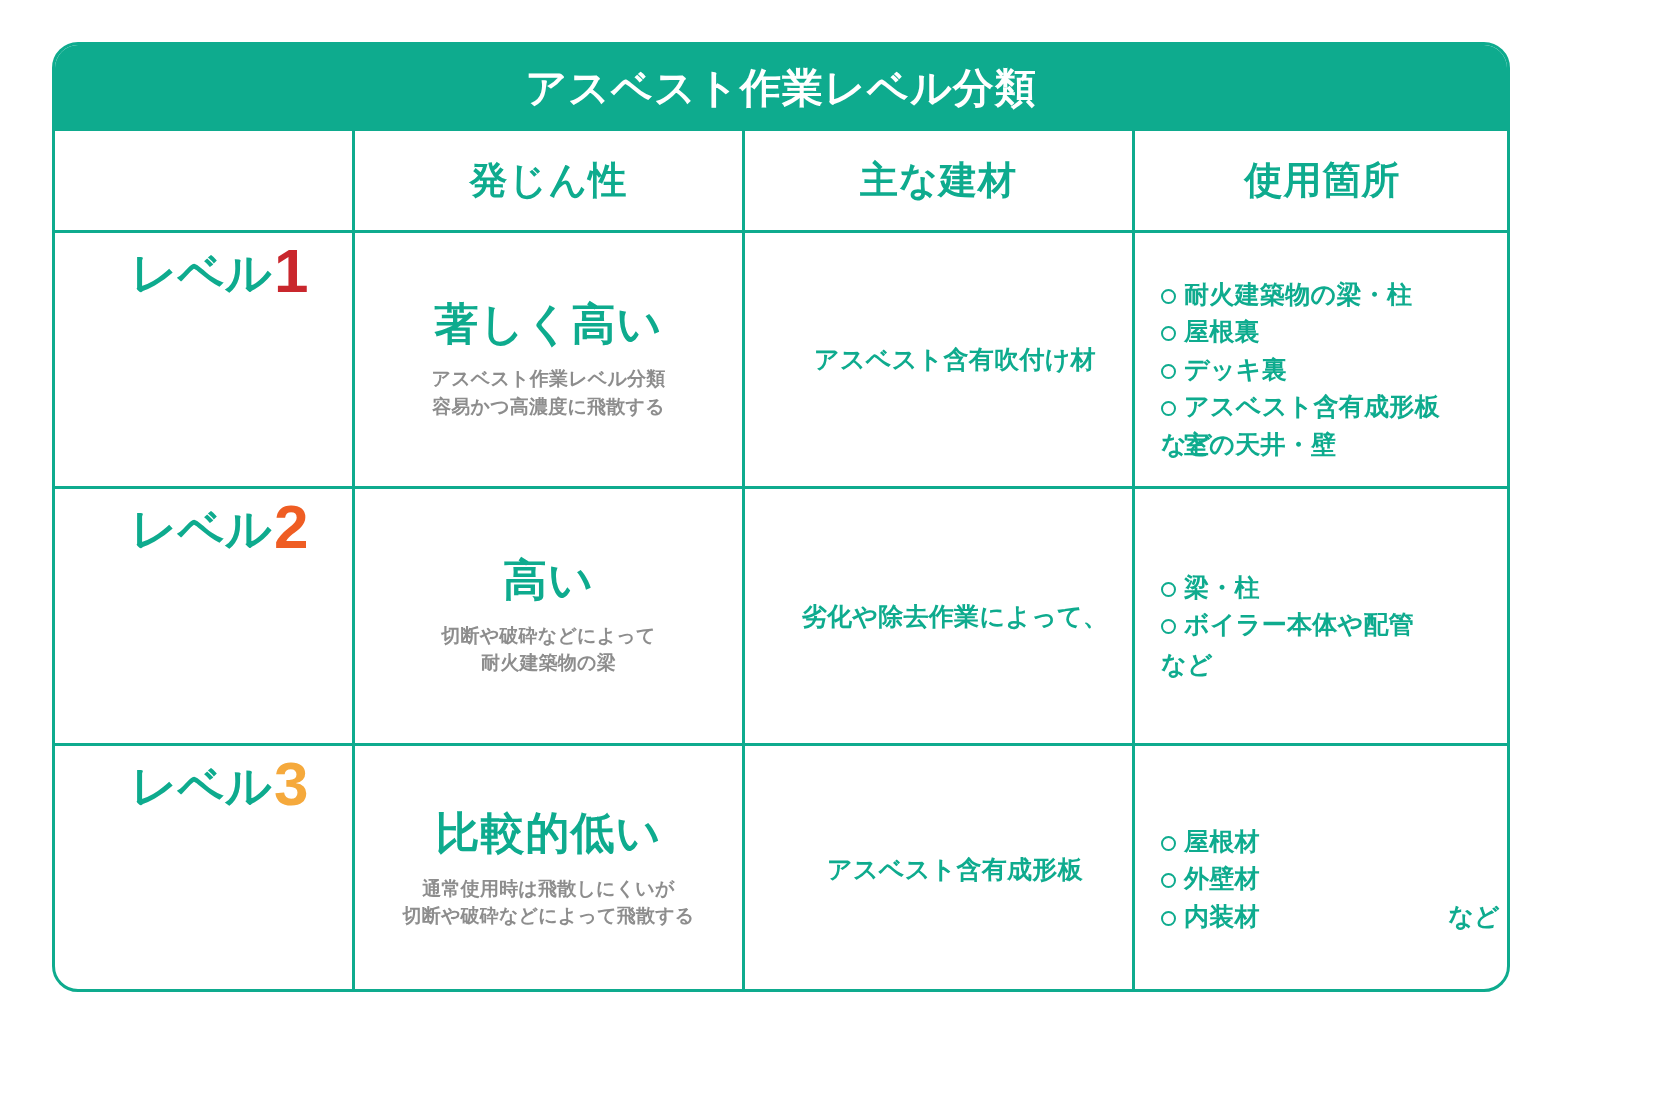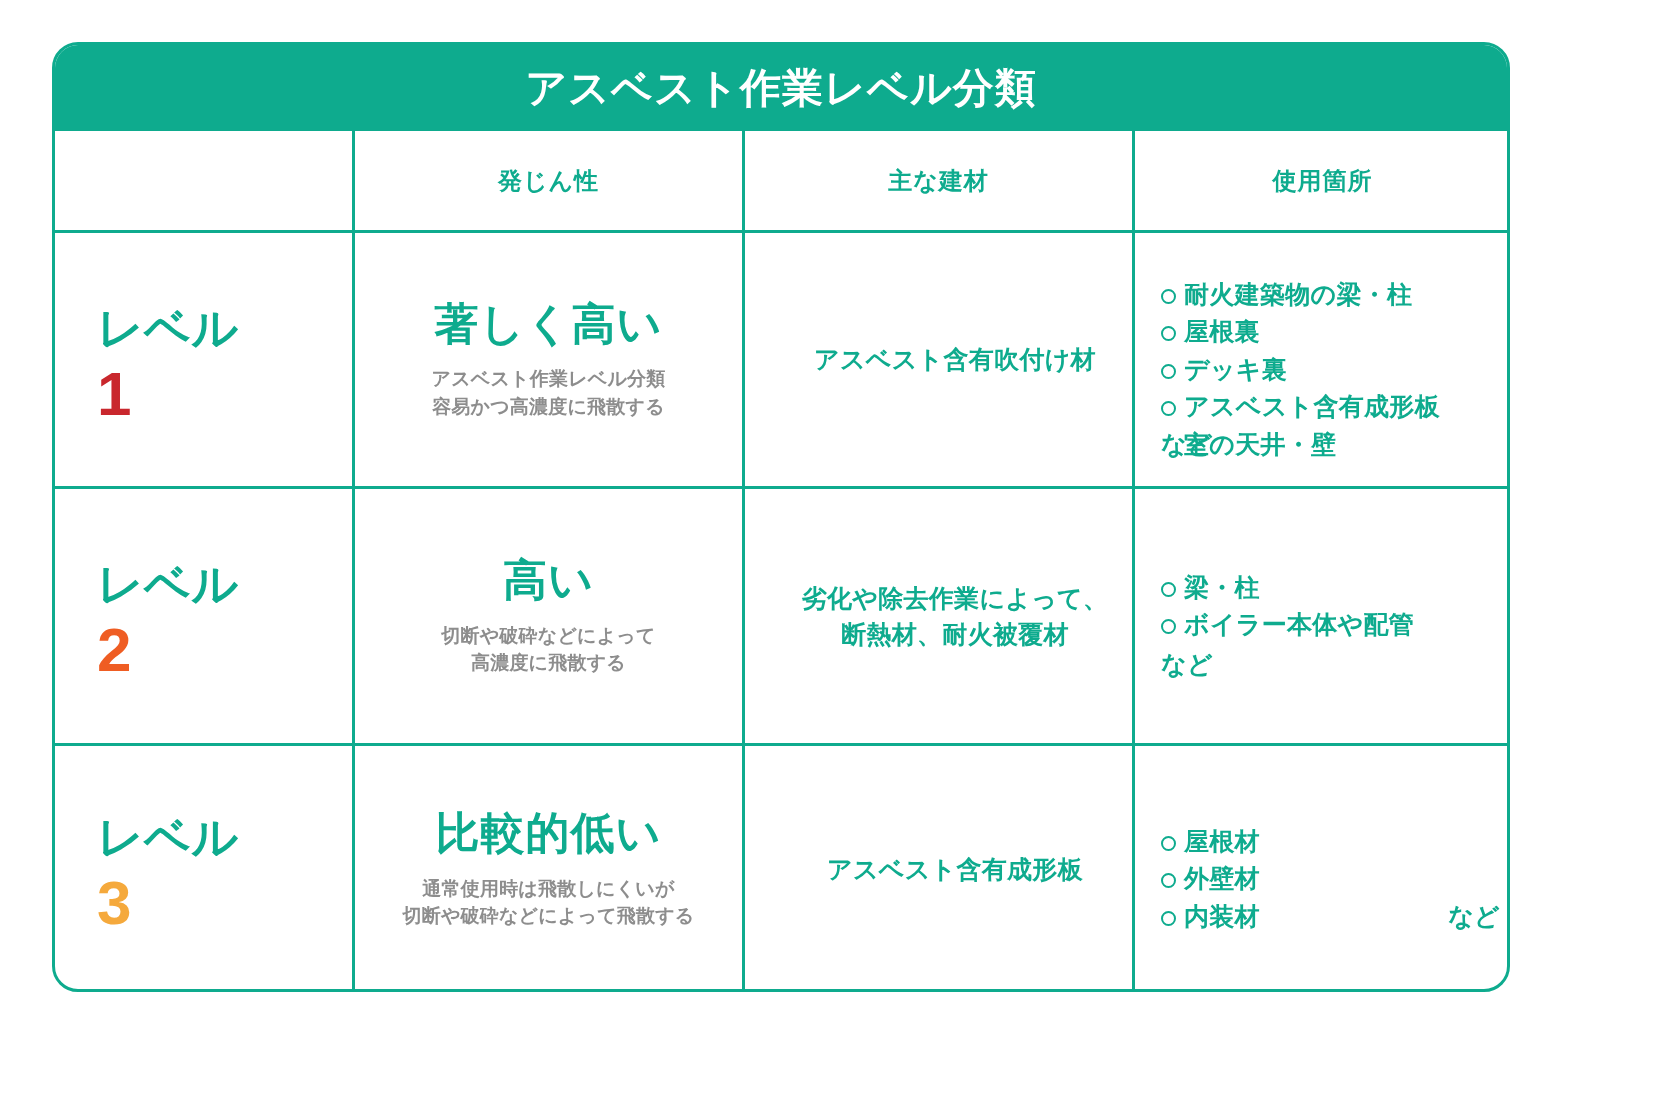--- a/index.html
+++ b/index.html
@@ -71,29 +71,29 @@
     justify-content: center;
     padding: 4px 8px;
     overflow: hidden;
   }
   .cell.last-col { border-right: none; }
   .cell.last-row { border-bottom: none; }
 
   
   .hdr {
     color: #0EAB8E;
-    font-size: 24px;
+    font-size: 38px;
     font-weight: 700;
     letter-spacing: 1px;
   }
   .hdr-blank { }
 
   
   .level-cell {
-    flex-direction: column;
+    flex-direction: row;
     align-items: baseline;
     justify-content: center;
     padding-left: 40px;
   }
   .level-word {
     color: #0EAB8E;
     font-size: 46px;
     font-weight: 700;
     letter-spacing: 0px;
   }
@@ -253,26 +253,25 @@
       </div>
 
       <div class="cell level-cell">
         <span class="level-word">レベル</span>
         <span class="level-num" style="color:#EF5D23">2</span>
       </div>
       <div class="cell">
         <div class="dust-main">高い</div>
         <div class="dust-note">
           <div>切断や破砕などによって</div>
-          <div>高濃度に飛散する</div>
+          <div>耐火建築物の梁</div>
         </div>
       </div>
       <div class="cell">
         <div class="material-text">劣化や除去作業によって、</div>
-        <div class="material-text">断熱材、耐火被覆材</div>
       </div>
       <div class="cell last-col usage-cell">
         <ul class="usage-list">
           <li class="usage-item">
             <span class="usage-bullet"></span>
             <span class="usage-label">梁・柱</span>
           </li>
           <li class="usage-item">
             <span class="usage-bullet"></span>
             <span class="usage-label">ボイラー本体や配管</span>

